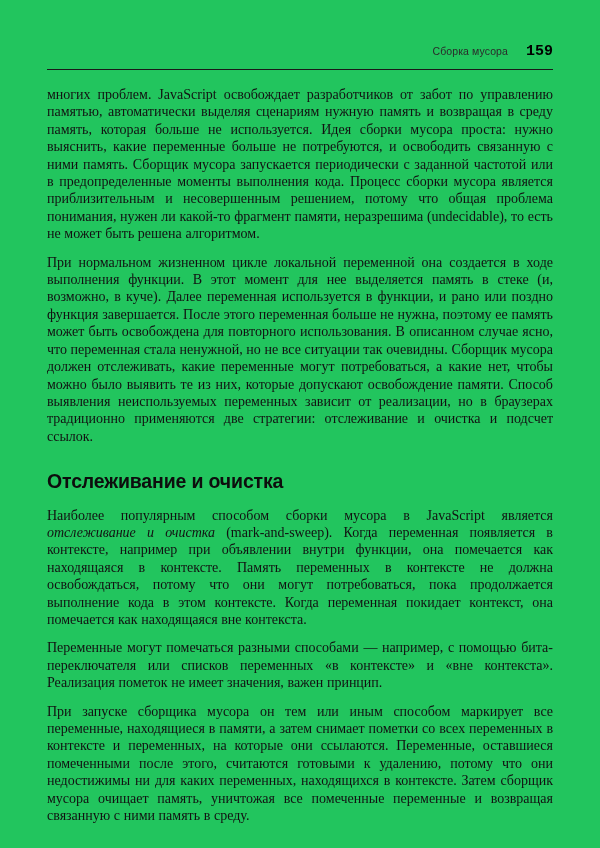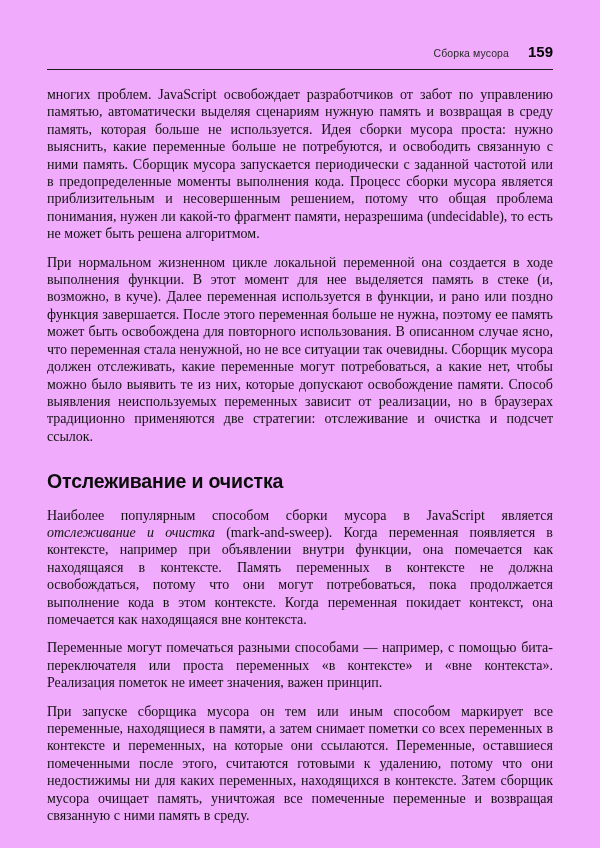--- a/index.html
+++ b/index.html
@@ -12,21 +12,21 @@
     width: 600px;
     height: 848px;
     font-family: "Liberation Serif", "DejaVu Serif", serif;
     color: #111111;
     -webkit-font-smoothing: antialiased;
   }
   .page {
     position: relative;
     width: 600px;
     height: 848px;
-    background: #f0abfc;
+    background: #22c55e;
     box-sizing: border-box;
     overflow: hidden;
   }
   .content {
     position: absolute;
     left: 47px;
     top: 44px;
     width: 506px;
   }
   
@@ -39,21 +39,21 @@
     padding-bottom: 2px;
   }
   .running-head-title {
     font-family: "Liberation Sans", "DejaVu Sans", sans-serif;
     font-size: 10.5px;
     letter-spacing: 0.1px;
     color: #2b2b2b;
     line-height: 1;
   }
   .running-head-folio {
-    font-family: Liberation Sans, sans-serif;
+    font-family: Liberation Mono, monospace;
     font-size: 15px;
     font-weight: bold;
     color: #000000;
     line-height: 1;
     min-width: 26px;
     text-align: right;
   }
   .header-rule {
     height: 0;
     border-top: 1.4px solid #1a1a1a;
@@ -109,20 +109,20 @@
       <p class="para">многих проблем. JavaScript освобождает разработчиков от забот по управлению памятью, автоматически выделяя сценариям нужную память и возвращая в среду память, которая больше не используется. Идея сборки мусора проста: нужно выяснить, какие переменные больше не потребуются, и освободить связанную с ними память. Сборщик мусора запускается периодически с заданной частотой или в предопределенные моменты выполнения кода. Процесс сборки мусора является приблизительным и несовершенным решением, потому что общая проблема понимания, нужен ли какой-то фрагмент памяти, неразрешима (undecidable), то есть не может быть решена алгоритмом.</p>
 
       <p class="para">При нормальном жизненном цикле локальной переменной она создается в ходе выполнения функции. В этот момент для нее выделяется память в стеке (и, возможно, в куче). Далее переменная используется в функции, и рано или поздно функция завершается. После этого переменная больше не нужна, поэтому ее память может быть освобождена для повторного использования. В описанном случае ясно, что переменная стала ненужной, но не все ситуации так очевидны. Сборщик мусора должен отслеживать, какие переменные могут потребоваться, а какие нет, чтобы можно было выявить те из них, которые допускают освобождение памяти. Способ выявления неиспользуемых переменных зависит от реализации, но в браузерах традиционно применяются две стратегии: отслеживание и очистка и подсчет ссылок.</p>
 
       <h2 class="section-heading">Отслеживание и очистка</h2>
 
       <p class="para">
         <span>Наиболее популярным способом сборки мусора в JavaScript является </span><span class="it">отслеживание и очистка</span><span> (mark-and-sweep). Когда переменная появляется в контексте, например при объявлении внутри функции, она помечается как находящаяся в контексте. Память переменных в контексте не должна освобождаться, потому что они могут потребоваться, пока продолжается выполнение кода в этом контексте. Когда переменная покидает контекст, она помечается как находящаяся вне контекста.</span>
       </p>
 
-      <p class="para">Переменные могут помечаться разными способами — например, с помощью бита-переключателя или проста переменных «в контексте» и «вне контекста». Реализация пометок не имеет значения, важен принцип.</p>
+      <p class="para">Переменные могут помечаться разными способами — например, с помощью бита-переключателя или списков переменных «в контексте» и «вне контекста». Реализация пометок не имеет значения, важен принцип.</p>
 
       <p class="para">При запуске сборщика мусора он тем или иным способом маркирует все переменные, находящиеся в памяти, а затем снимает пометки со всех переменных в контексте и переменных, на которые они ссылаются. Переменные, оставшиеся помеченными после этого, считаются готовыми к удалению, потому что они недостижимы ни для каких переменных, находящихся в контексте. Затем сборщик мусора очищает память, уничтожая все помеченные переменные и возвращая связанную с ними память в среду.</p>
 
 
     </div>
   </div>
 </div>
 
 </body></html>

